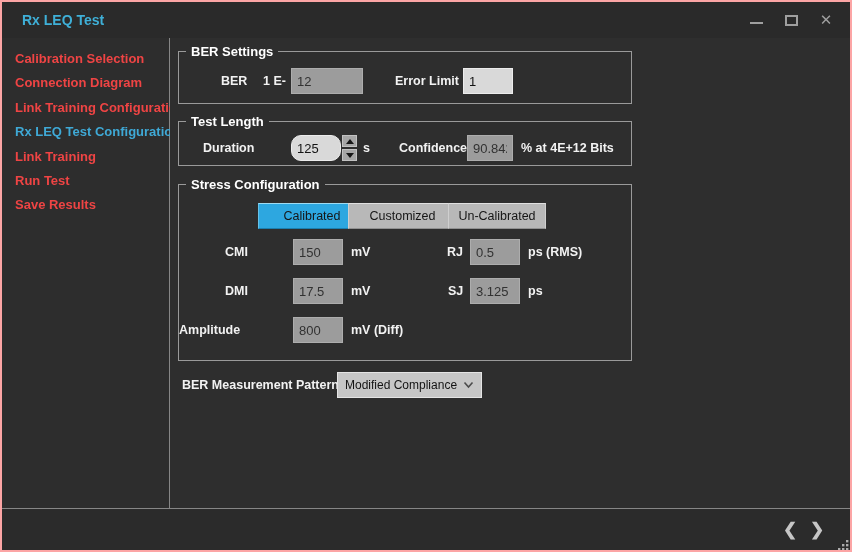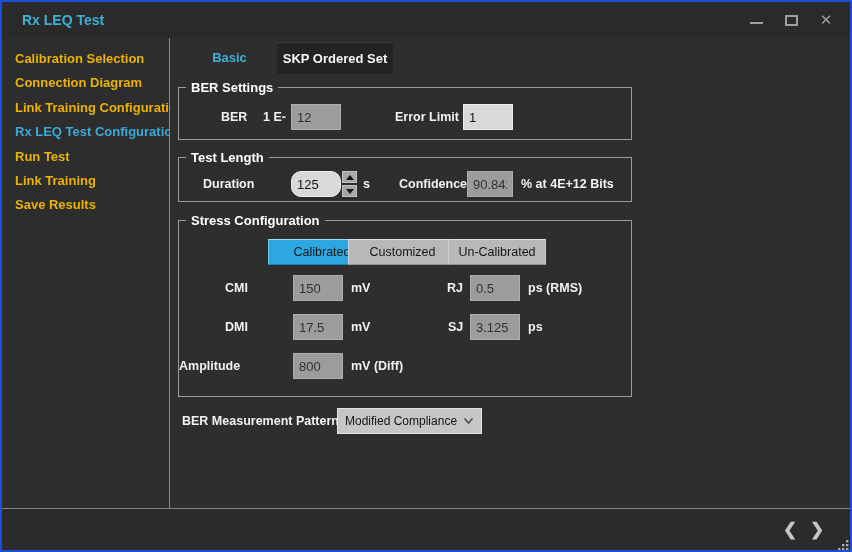--- a/index.html
+++ b/index.html
@@ -1,21 +1,21 @@
 <!DOCTYPE html>
 <html><head>
 <meta charset="utf-8">
 <style>
   html, body { margin:0; padding:0; background:#1e1e1e; }
   * { box-sizing:border-box; font-family:"Liberation Sans", sans-serif; }
 
   .window {
     width:852px; height:552px;
     background:#2d2d2d;
-    border:2px solid #1d4ed8;
+    border:2px solid #fca5a5;
     display:flex; flex-direction:column;
     overflow:hidden;
     position:relative;
   }
 
   
   .titlebar {
     height:36px; flex:0 0 36px;
     background:#2a2a2a;
     display:flex; align-items:center;
@@ -45,21 +45,21 @@
   .sidebar {
     flex:0 0 168px; width:168px;
     border-right:1px solid #868686;
     padding-top:9px;
     background:#2d2d2d;
   }
   .side-item {
     height:24.4px; line-height:24.4px;
     padding-left:13px;
     font-size:13px; font-weight:600;
-    color:#eab308;
+    color:#ef4444;
     white-space:nowrap;
     cursor:default;
   }
   .side-item.active { color:#3fa9d6; }
 
   .main { flex:1 1 auto; position:relative; background:#2e2e2e; overflow:hidden; }
 
   
   .tabrow { margin-top:4px; height:32px; position:relative; }
   .tab {
@@ -172,38 +172,34 @@
     </div>
   </div>
 
   <div class="body">
 
     <div class="sidebar">
       <div class="side-item">Calibration Selection</div>
       <div class="side-item">Connection Diagram</div>
       <div class="side-item">Link Training Configuration</div>
       <div class="side-item active">Rx LEQ Test Configuration</div>
+      <div class="side-item">Link Training</div>
       <div class="side-item">Run Test</div>
-      <div class="side-item">Link Training</div>
       <div class="side-item">Save Results</div>
     </div>
 
     <div class="main">
 
-      <div class="tabrow">
-        <div class="tab tab-basic">Basic</div>
-        <div class="tab tab-skp">SKP Ordered Set</div>
-      </div>
 
       <div class="group g-ber">
         <div class="group-legend">BER Settings</div>
         <div class="row" style="top:16px;">
           <span class="lbl" style="left:42px;">BER</span>
           <span class="lbl" style="left:84px;">1 E-</span>
-          <input class="tb ro" style="left: 112px; width: 50px;" readonly="" value="12">
+          <input class="tb ro" style="left: 112px; width: 72px;" readonly="" value="12">
           <span class="lbl" style="left:216px;">Error Limit</span>
           <input class="tb rw" style="left: 284px; width: 50px;" value="1">
         </div>
       </div>
 
       <div class="group g-len">
         <div class="group-legend">Test Length</div>
         <div class="row" style="top:13px;">
           <span class="lbl" style="left:24px;">Duration</span>
           <input class="tb rw" style="left: 112px; width: 50px; border-radius: 10px;" value="125">
@@ -219,21 +215,21 @@
           <span class="lbl" style="left:220px;">Confidence</span>
           <input class="tb ro" style="left: 288px; width: 46px;" readonly="" value="90.842">
           <span class="unit" style="left:342px;">% at 4E+12 Bits</span>
         </div>
       </div>
 
       <div class="group g-stress">
         <div class="group-legend">Stress Configuration</div>
 
         <div class="row" style="top:18px;">
-          <div class="mode selected" style="left:89px; width:108px;">Calibrated</div>
+          <div class="mode selected" style="left:79px; width:108px;">Calibrated</div>
           <div class="mode" style="left:169px; width:109px;">Customized</div>
           <div class="mode" style="left:269px; width:98px;">Un-Calibrated</div>
         </div>
 
         <div class="row" style="top:54px;">
           <span class="lbl" style="left:46px;">CMI</span>
           <input class="tb ro" style="left: 114px; width: 50px;" readonly="" value="150">
           <span class="unit" style="left:172px;">mV</span>
           <span class="lbl" style="left:268px;">RJ</span>
           <input class="tb ro" style="left: 291px; width: 50px;" readonly="" value="0.5">

